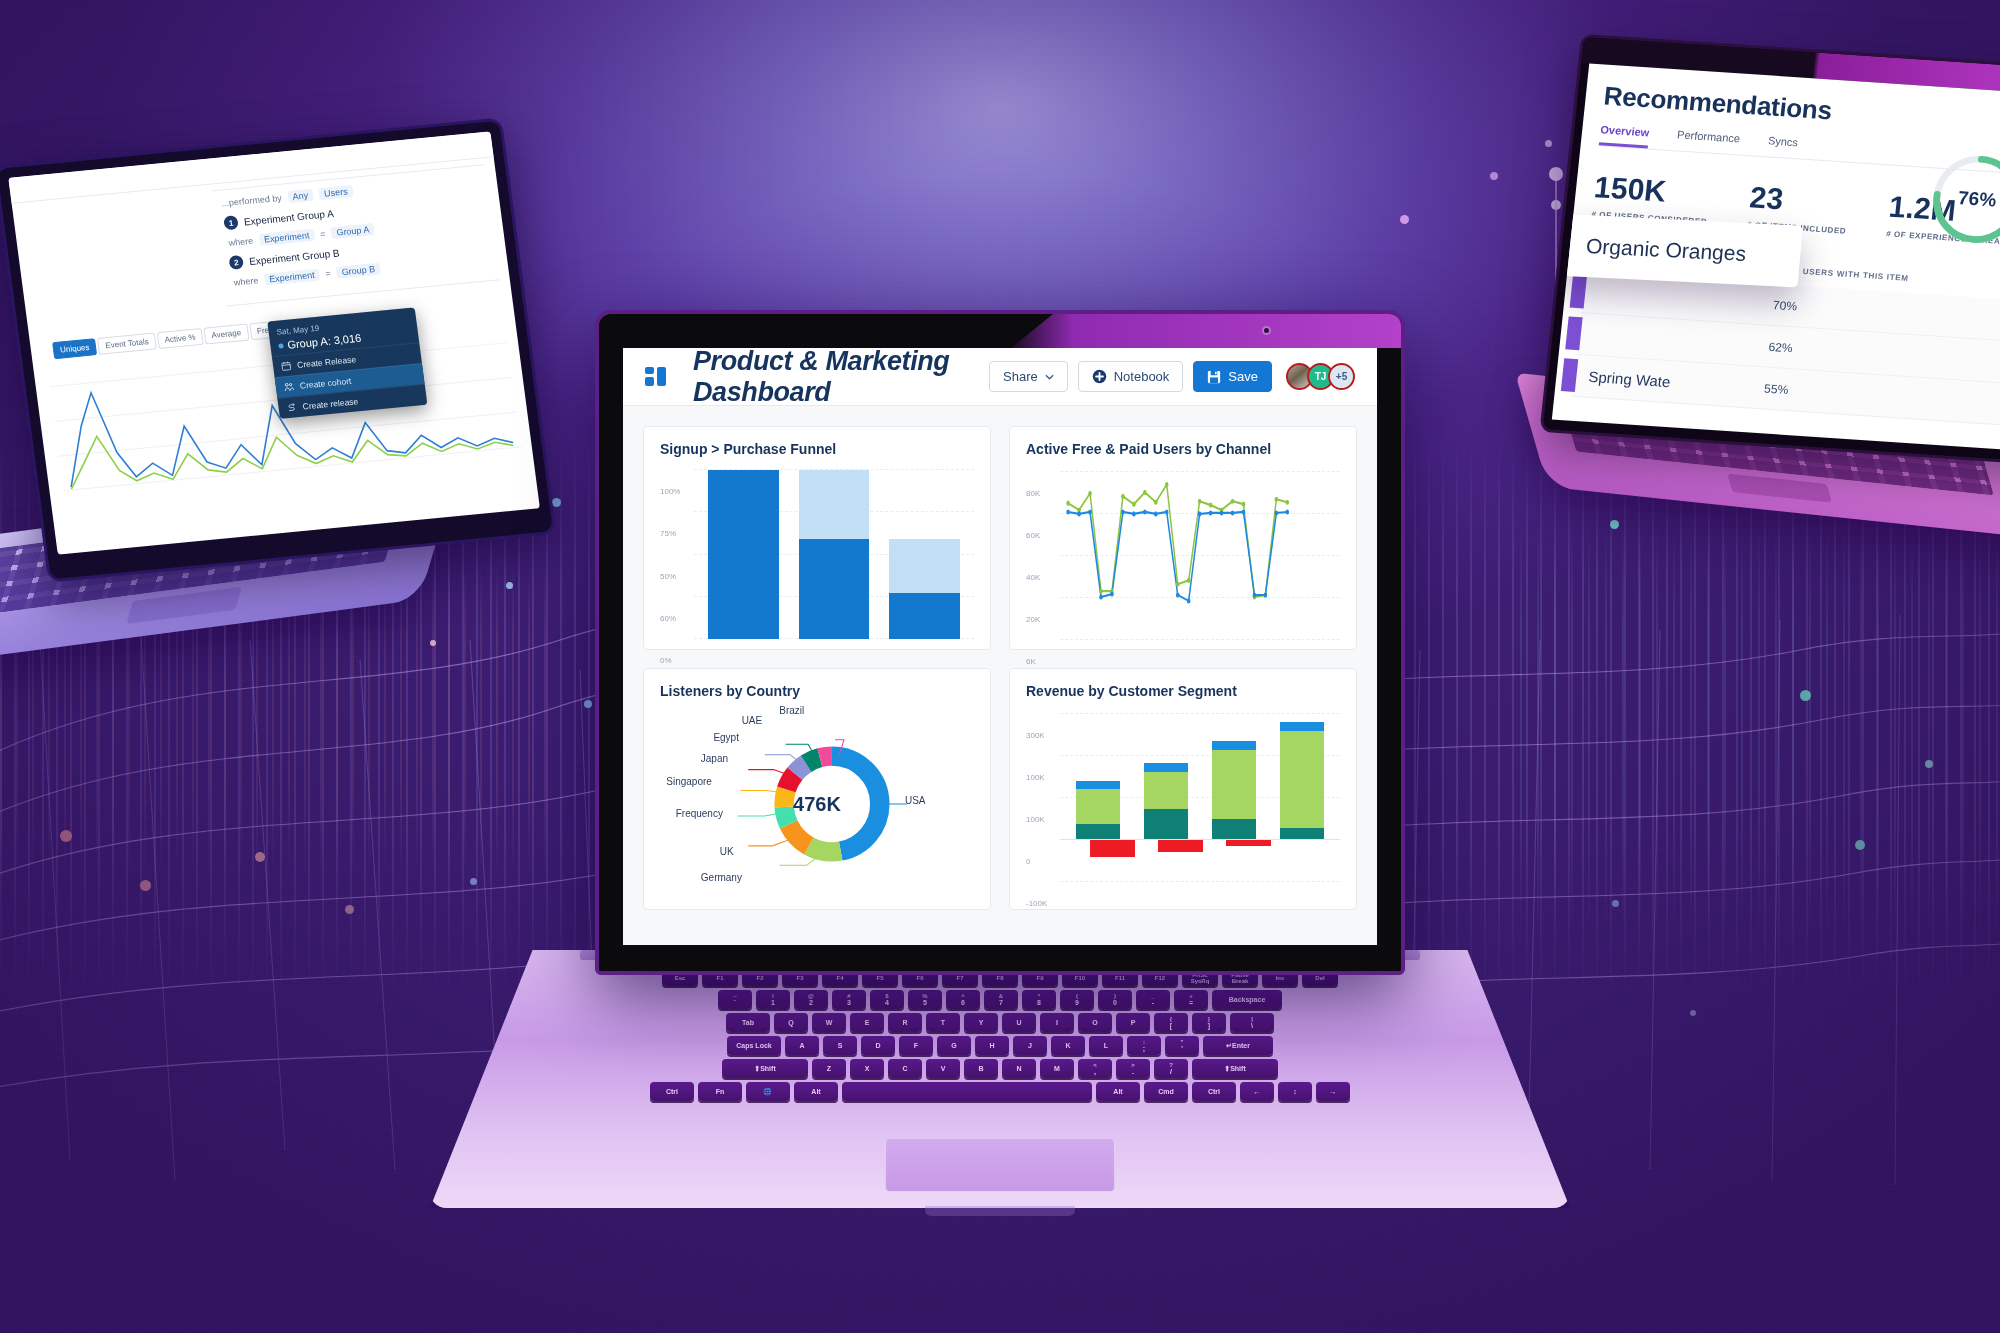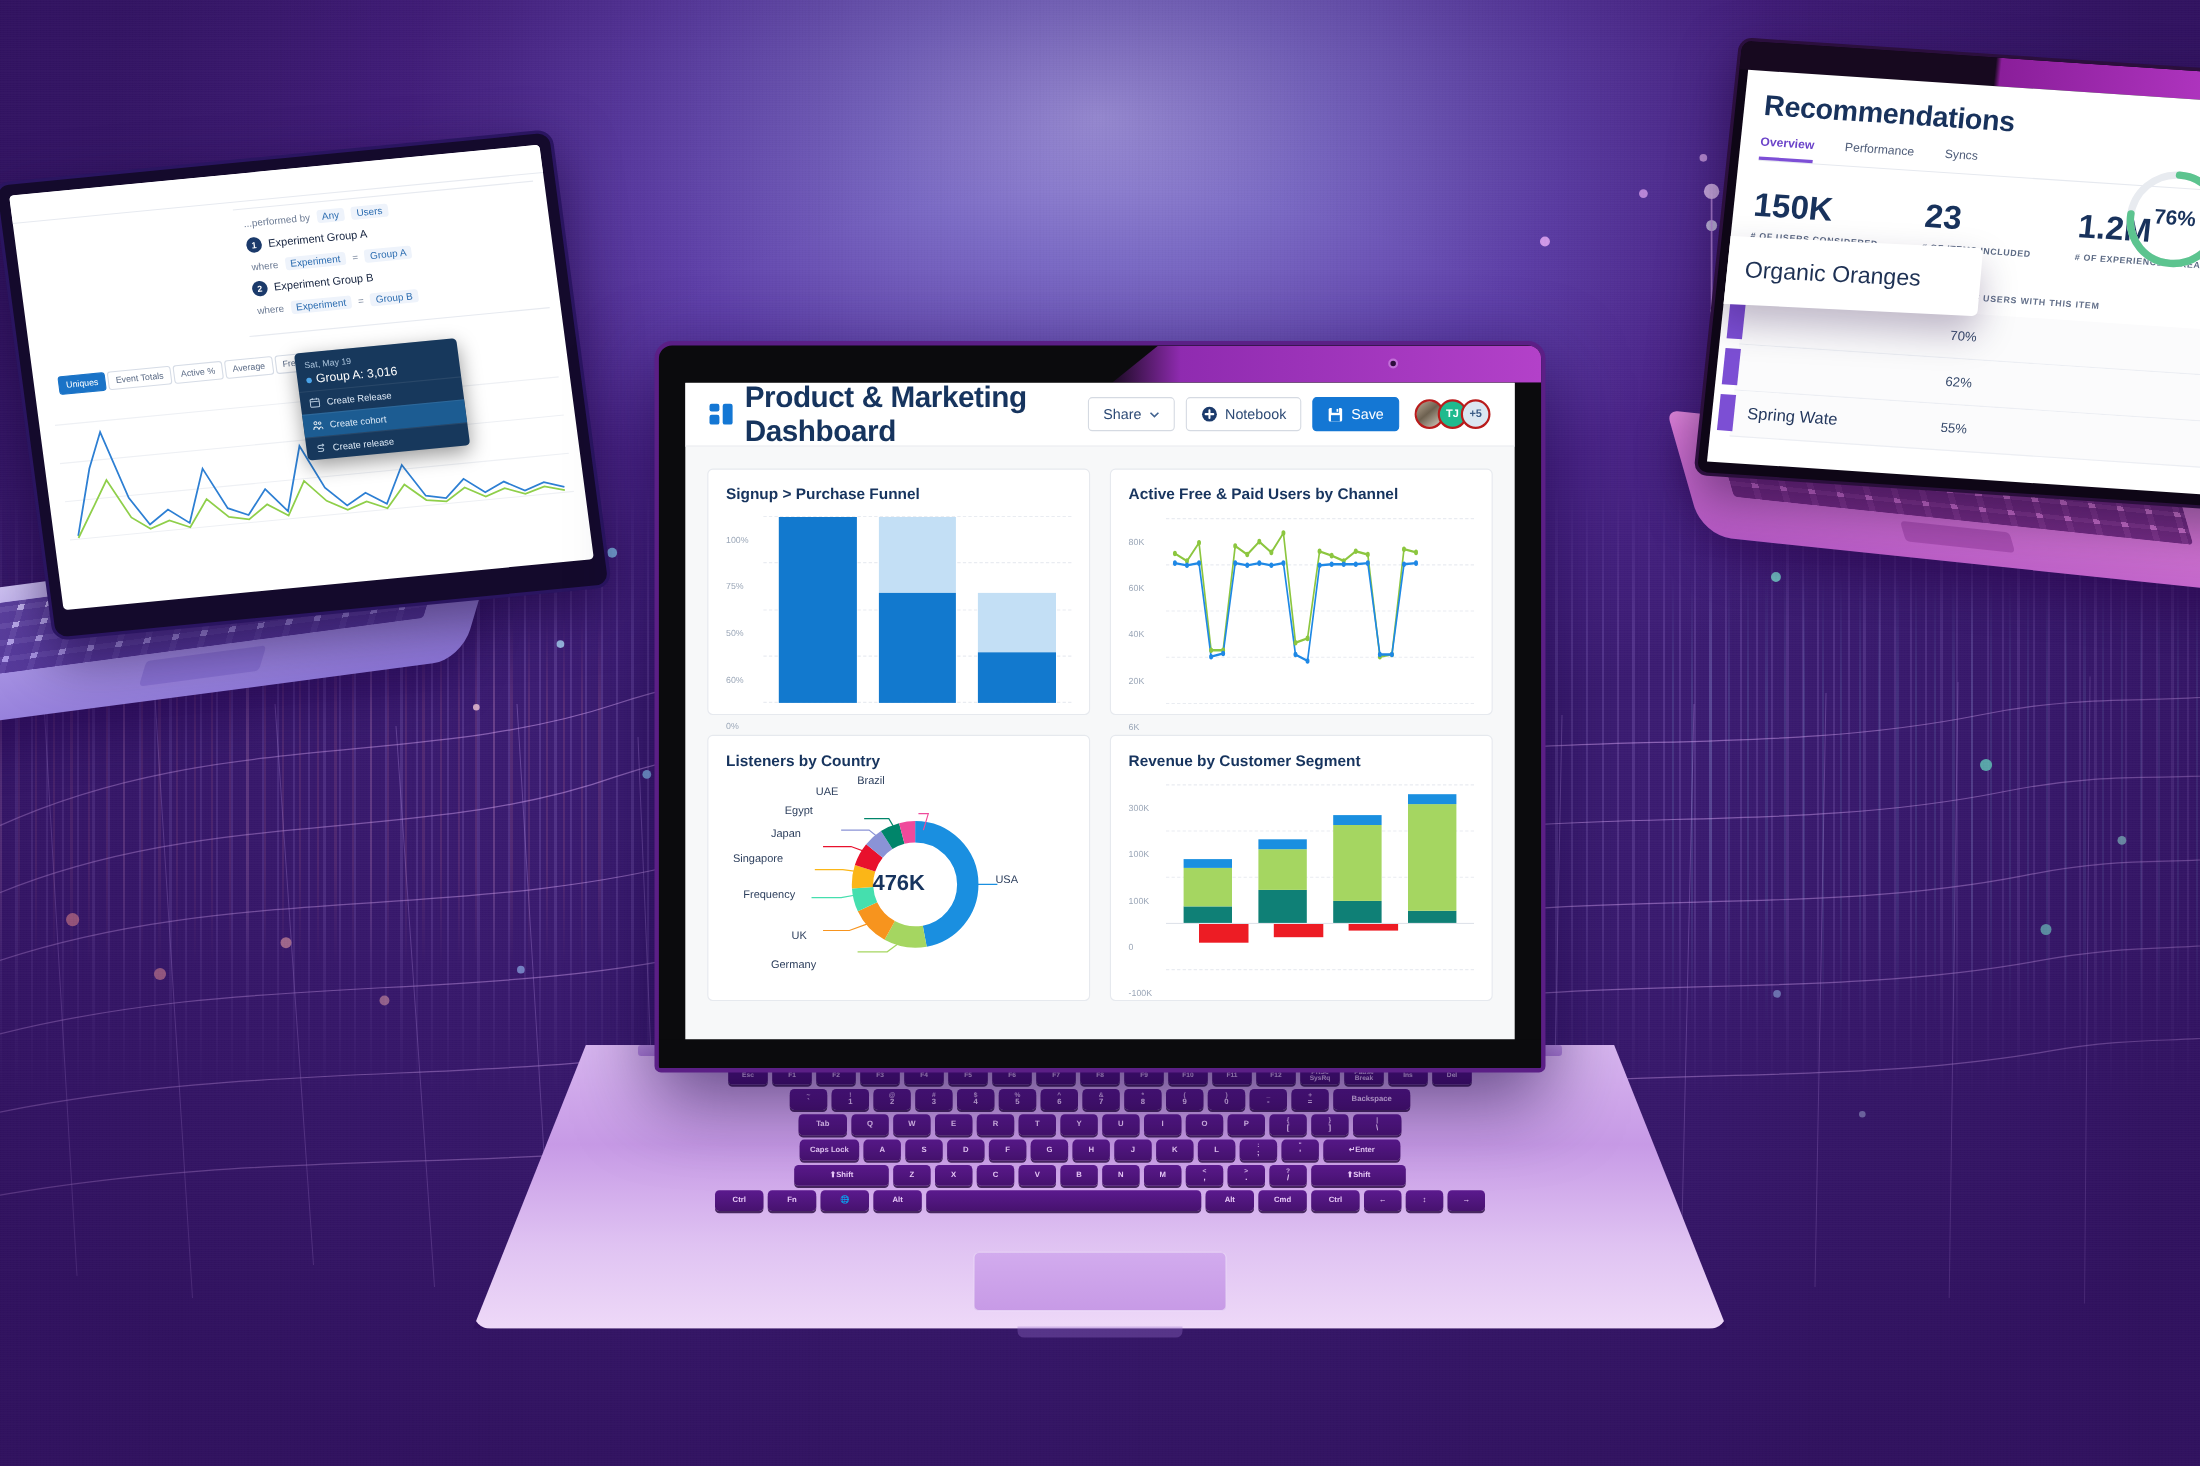--- a/index.html
+++ b/index.html
@@ -226,21 +226,21 @@
   .key.w1 { min-width: 44px; } .key.w2 { min-width: 54px; }
   .key.w3 { min-width: 70px; } .key.w4 { min-width: 86px; }
   .key.space { min-width: 250px; }
   .key .sup { font-size: 6px; display: block; opacity: .85; }
 
   
   .dash-header {
     height: 58px; background: #fff; border-bottom: 1px solid #e8eaee;
     display: flex; align-items: center; justify-content: space-between; padding: 0 22px;
   }
-  .dash-title-wrap { display: flex; align-items: center; gap: 11px; }
+  .dash-title-wrap { display: flex; align-items: center; gap: 27px; font-style: italic; }
   .logo-grid { width: 22px; height: 20px; display: grid; grid-template-columns: 9px 9px; grid-template-rows: 7px 9px; gap: 3px; }
   .logo-grid i { background: #1477d4; border-radius: 2px; display: block; }
   .logo-grid i:nth-child(2) { grid-row: span 2; height: 19px; }
   .dash-title { font-size: 27px; font-weight: bold; color: #16345e; letter-spacing: -.4px; }
   .dash-actions { display: flex; align-items: center; gap: 10px; }
   .btn {
     display: flex; align-items: center; gap: 7px; height: 31px; padding: 0 13px;
     border: 1px solid #d5dae2; border-radius: 4px; background: #fff;
     font-size: 13px; color: #2d4a75; font-weight: normal; white-space: nowrap;
   }

